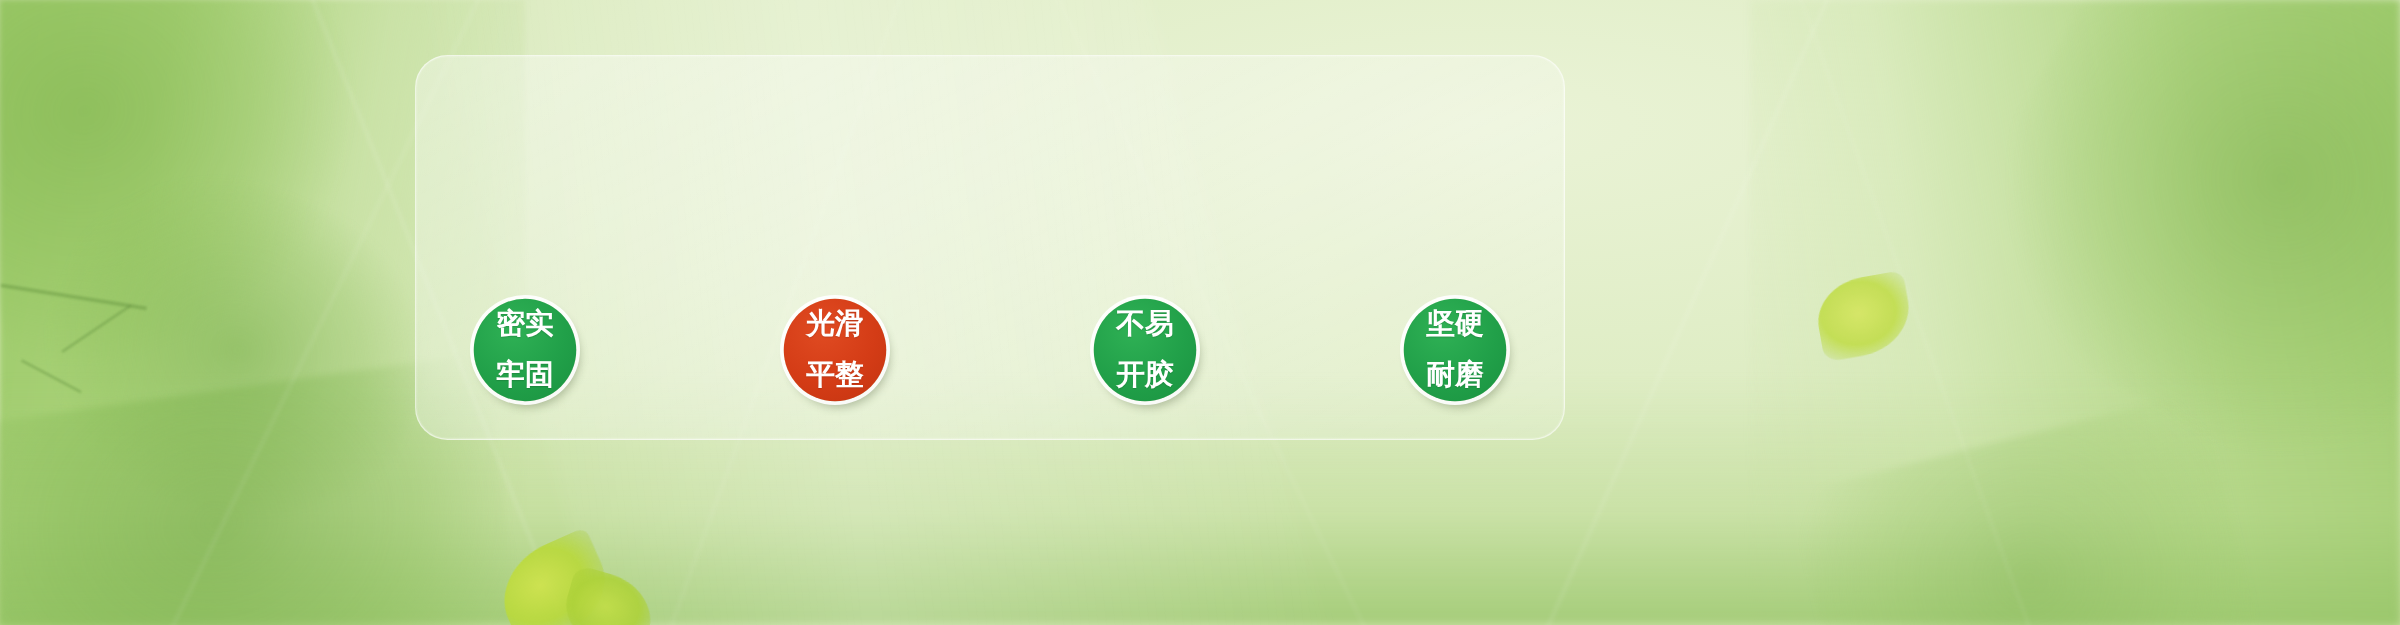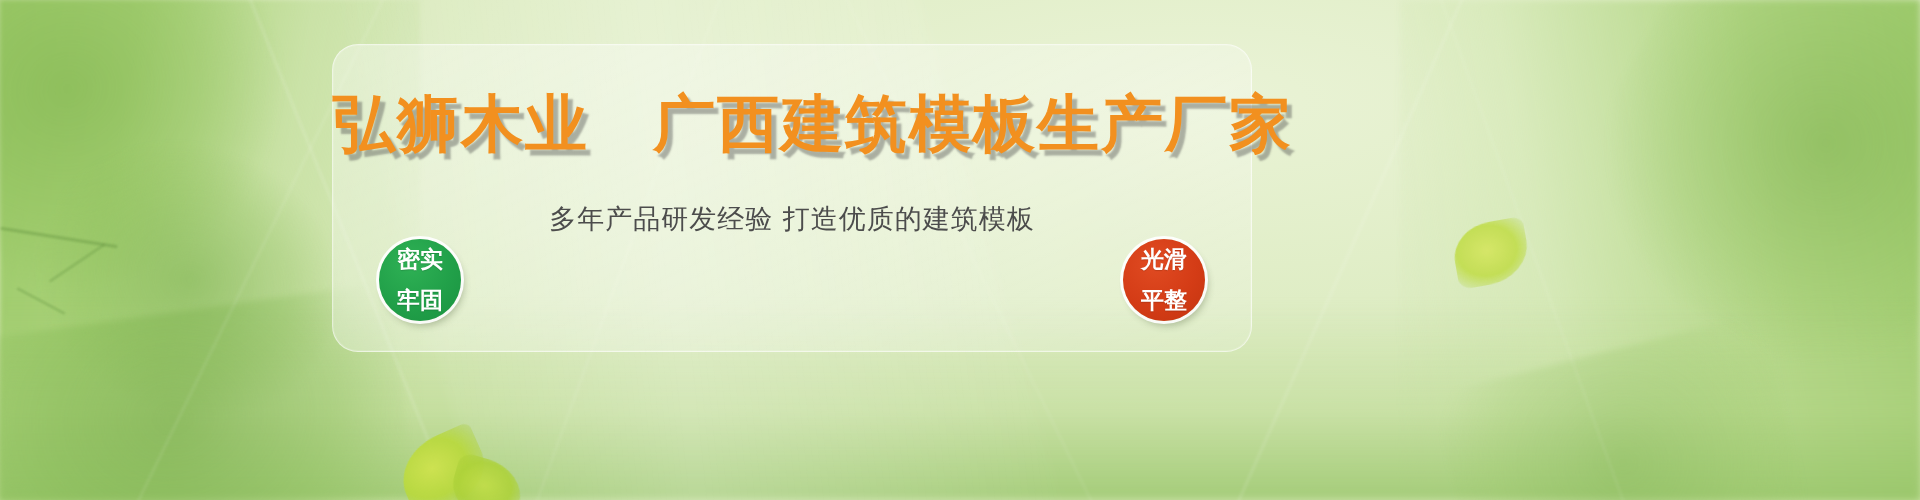--- a/index.html
+++ b/index.html
@@ -180,36 +180,42 @@
   <div class="streak streak-4"></div>
   <div class="streak streak-5"></div>
   <div class="streak streak-6"></div>
 
   <div class="fg-leaf fg-leaf-1"></div>
   <div class="fg-leaf fg-leaf-2"></div>
   <div class="fg-leaf fg-leaf-3"></div>
 
   <div class="panel">
 
-    <div class="title">弘狮木业　广西建筑模板生产厂家</div>
-
-    <div class="subtitle">多年产品研发经验 打造优质的建筑模板</div>
+
 
     <div class="badges">
 
       <div class="badge badge-green">
         <span>密实</span>
         <span>牢固</span>
       </div>
 
       <div class="badge badge-red">
         <span>光滑</span>
         <span>平整</span>
       </div>
 
 
 
-
-
+      <div class="badge badge-green">
+        <span>不易</span>
+        <span>开胶</span>
+      </div>
+
+
+      <div class="badge badge-green">
+        <span>坚硬</span>
+        <span>耐磨</span>
+      </div>
 
     </div>
   </div>
 </div>
 
 </body></html>

